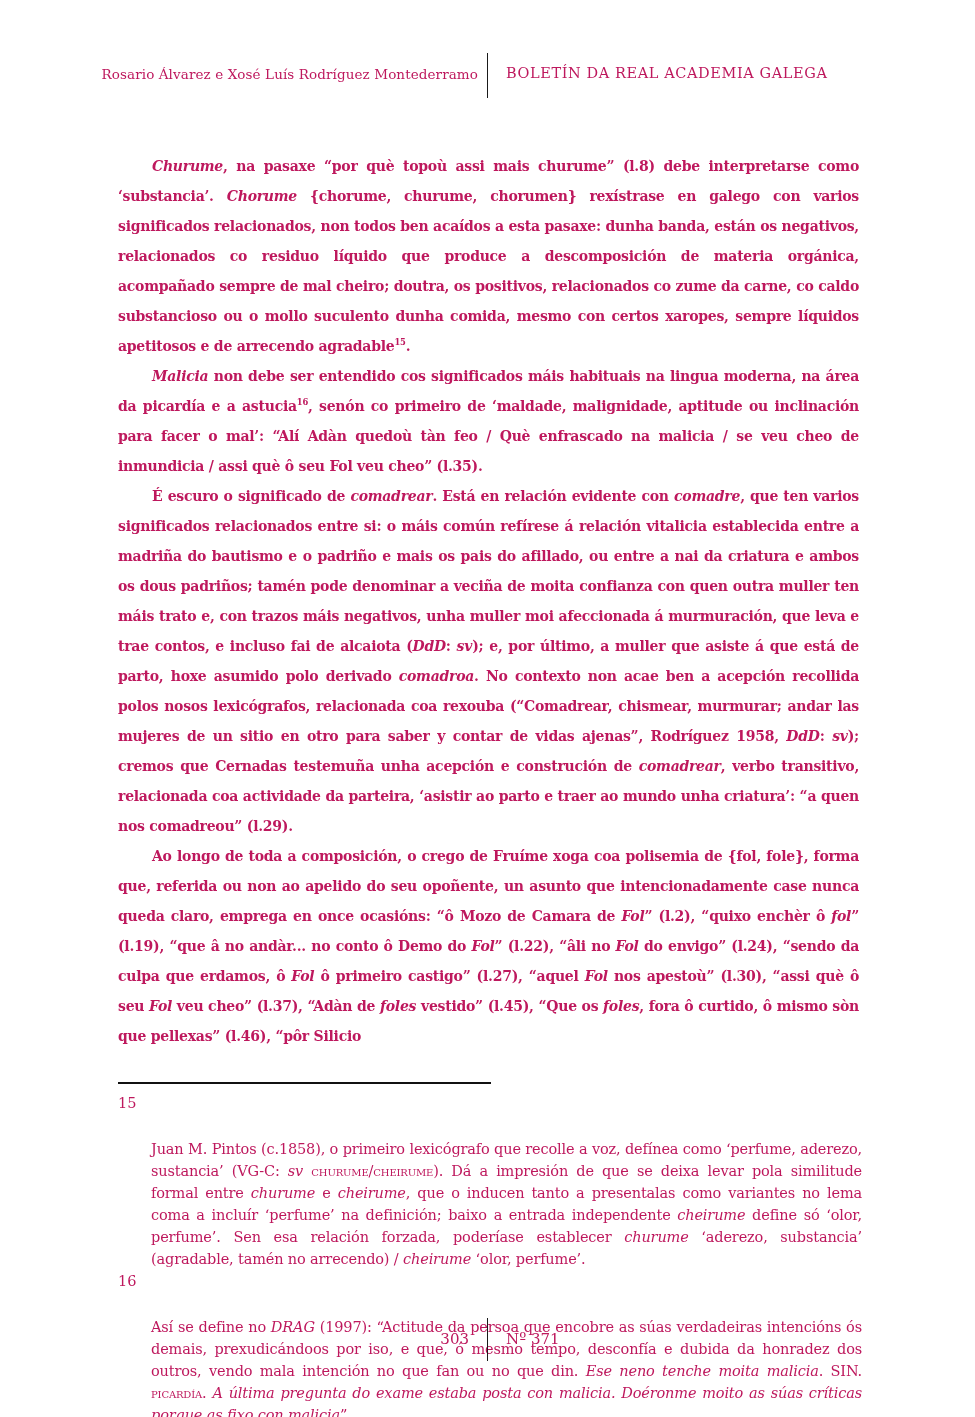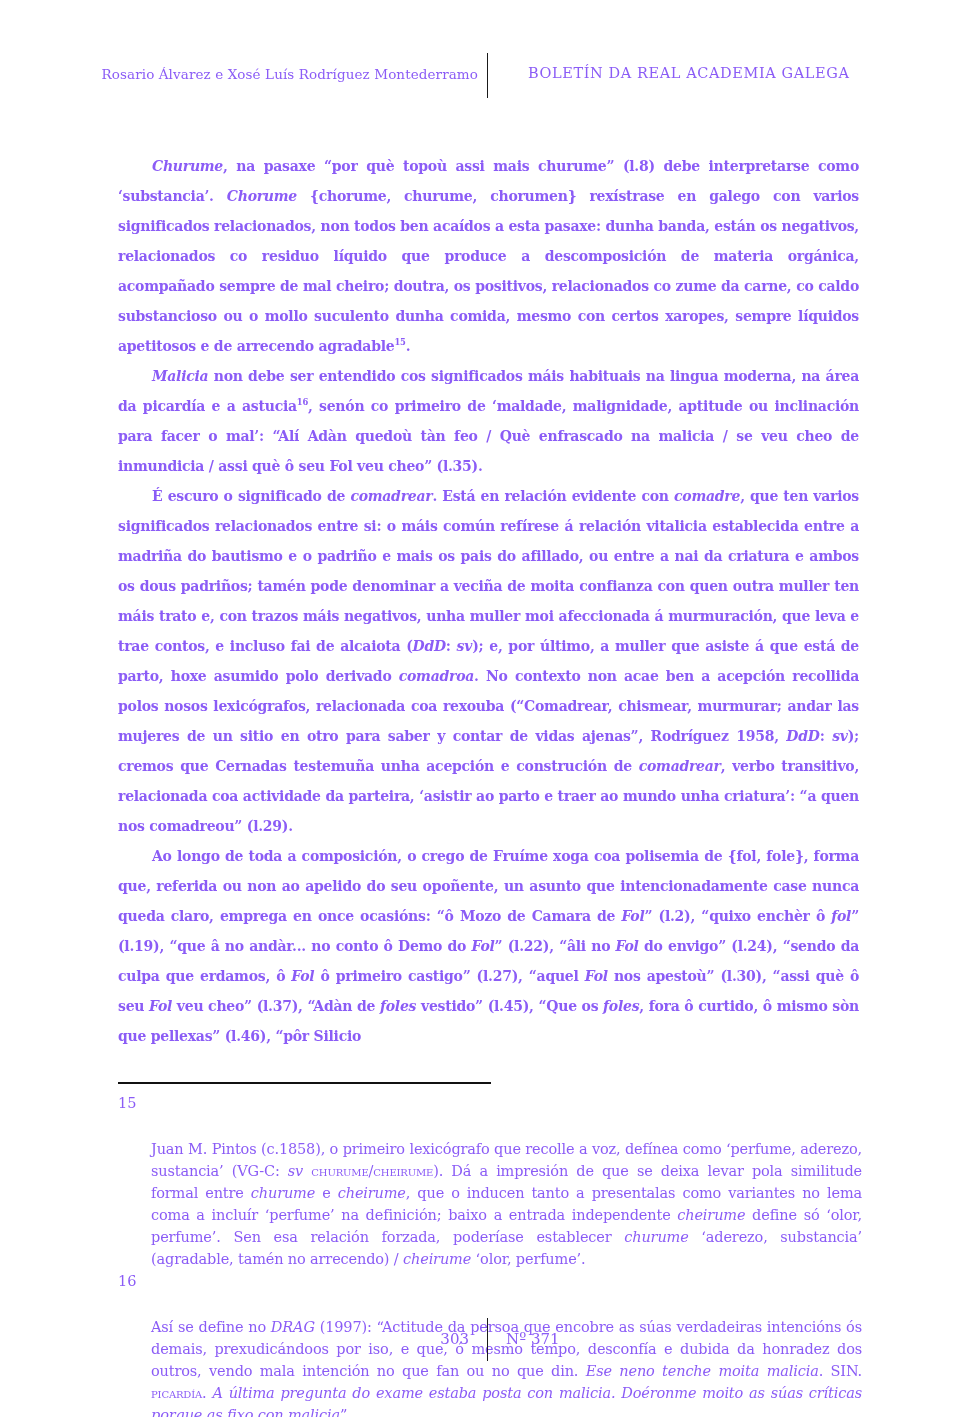--- a/index.html
+++ b/index.html
@@ -3,36 +3,36 @@
 <meta charset="utf-8">
 <style>
   html, body { margin: 0; padding: 0; background: #e8e8e8; }
   .page {
     position: relative;
     width: 975px;
     height: 1417px;
     margin: 0 auto;
     background: #ffffff;
     font-family: "DejaVu Serif", serif;
-    color: #8b5cf6;
+    color: #be185d;
     overflow: hidden;
   }
 
   
   .hdr { position: absolute; top: 52px; left: 0; width: 100%; height: 46px; }
   .hdr-left {
     position: absolute; right: 497px; top: 14px;
     font-size: 13.5px; white-space: nowrap; letter-spacing: 0.1px;
   }
   .hdr-rule {
     position: absolute; left: 487px; top: 1px;
     width: 1px; height: 45px; background: #1a1a1a;
   }
   .hdr-right {
-    position: absolute; left: 528px; top: 13px;
+    position: absolute; left: 506px; top: 13px;
     font-size: 14.5px; white-space: nowrap; letter-spacing: 0.6px;
   }
 
   
   .bodytext { position: absolute; left: 118px; top: 151px; width: 741px; }
   .para {
     margin: 0;
     text-indent: 34px;
     font-size: 14px;
     line-height: 30px;

